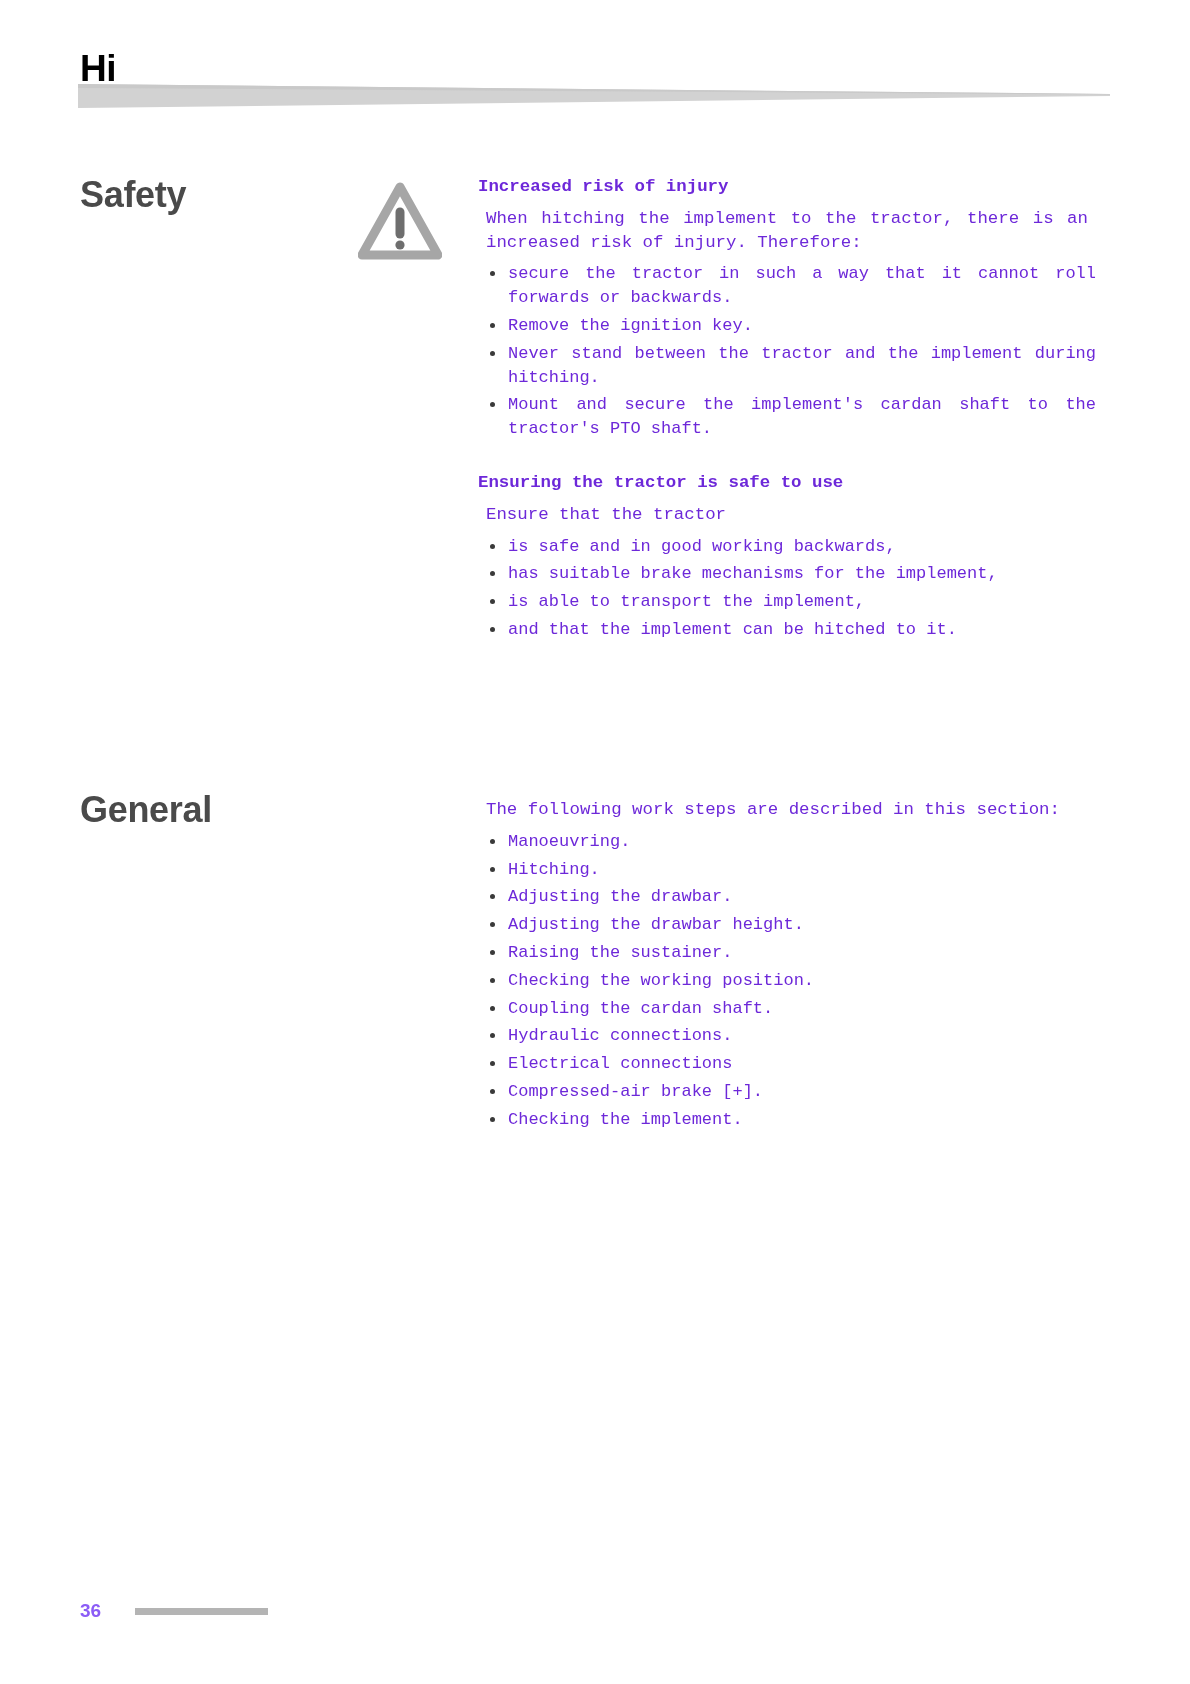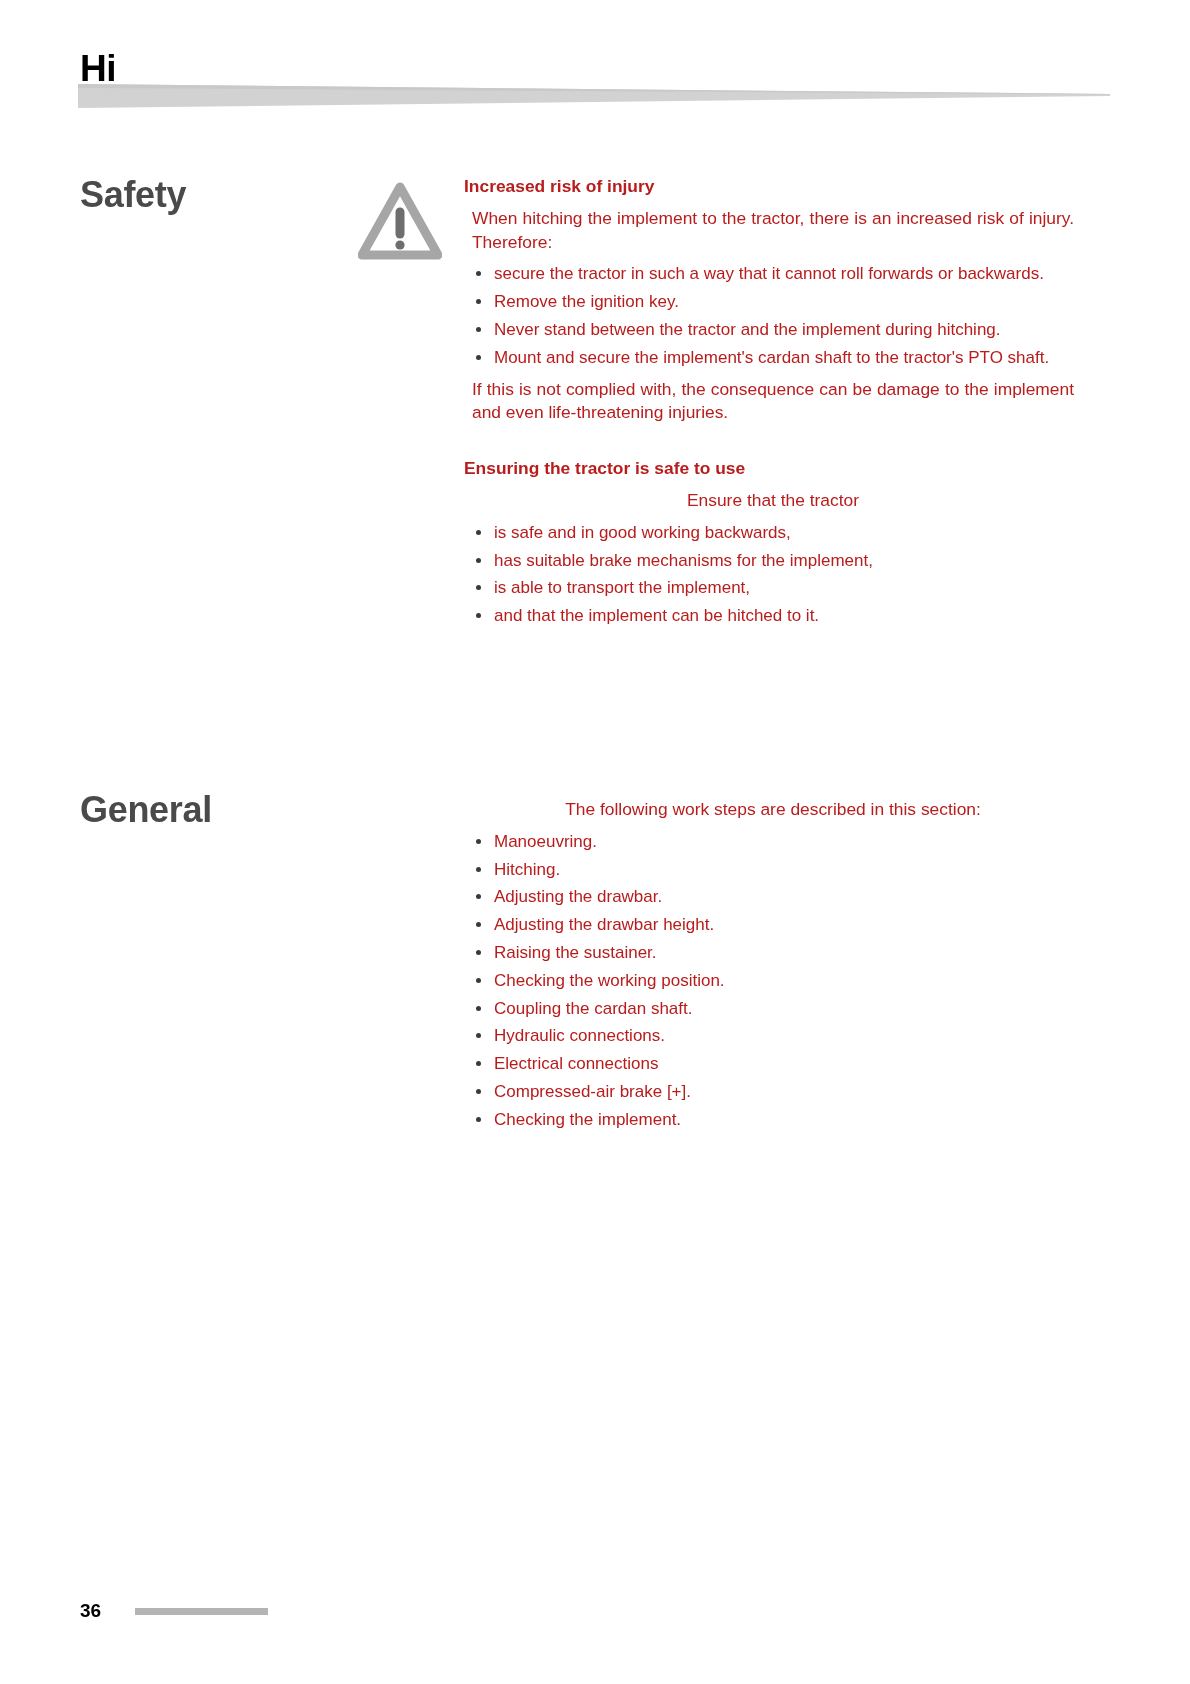--- a/index.html
+++ b/index.html
@@ -63,26 +63,27 @@
     top: 0;
     width: 270px;
     font-size: 36px;
     font-weight: bold;
     color: #4a4a4a;
     letter-spacing: -0.3px;
     line-height: 1.1;
   }
   .section-body {
     position: absolute;
-    left: 464px;
+    left: 478px;
     top: 0;
     width: 618px;
     font-size: 17.4px;
     line-height: 23.8px;
-    color: #b91c1c;
+    color: #6d28d9;
+    font-family: Liberation Mono, monospace;
   }
 
   
   .warn-icon {
     position: absolute;
     left: 358px;
     top: 182px;
     width: 84px;
     height: 80px;
   }
@@ -95,21 +96,21 @@
     line-height: 23.8px;
     margin: 0;
   }
   p.para {
     margin: 8px;
     font-size: 17.4px;
     line-height: 23.8px;
     text-align: justify;
     text-justify: inter-word;
   }
-  p.para.nojust { text-align: center; }
+  p.para.nojust { text-align: left; }
   .spacer-md { height: 24px; }
 
   ul.bullets {
     list-style: none;
     margin: 6px 0 6px 0;
     padding: 0;
   }
   ul.bullets > li {
     position: relative;
     padding-left: 30px;
@@ -139,21 +140,21 @@
     bottom: 62px;
     width: 1190px;
     height: 22px;
   }
   .folio {
     position: absolute;
     left: 80px;
     top: 0;
     font-size: 19px;
     font-weight: bold;
-    color: #000000;
+    color: #8b5cf6;
     line-height: 22px;
   }
   .footer-rule {
     position: absolute;
     left: 135px;
     top: 8px;
     width: 133px;
     height: 7px;
     background: #b4b4b4;
   }
@@ -180,21 +181,20 @@
       <div class="subhead">Increased risk of injury</div>
       <p class="para">When hitching the implement to the tractor, there is an increased risk of injury. Therefore:</p>
 
       <ul class="bullets">
         <li class="just">secure the tractor in such a way that it cannot roll forwards or backwards.</li>
         <li>Remove the ignition key.</li>
         <li class="just">Never stand between the tractor and the implement during hitching.</li>
         <li class="just">Mount and secure the implement's cardan shaft to the tractor's PTO shaft.</li>
       </ul>
 
-      <p class="para">If this is not complied with, the consequence can be damage to the implement and even life-threatening injuries.</p>
 
       <div class="spacer-md"></div>
 
       <div class="subhead">Ensuring the tractor is safe to use</div>
       <p class="para nojust">Ensure that the tractor</p>
 
       <ul class="bullets">
         <li>is safe and in good working backwards,</li>
         <li>has suitable brake mechanisms for the implement,</li>
         <li>is able to transport the implement,</li>

